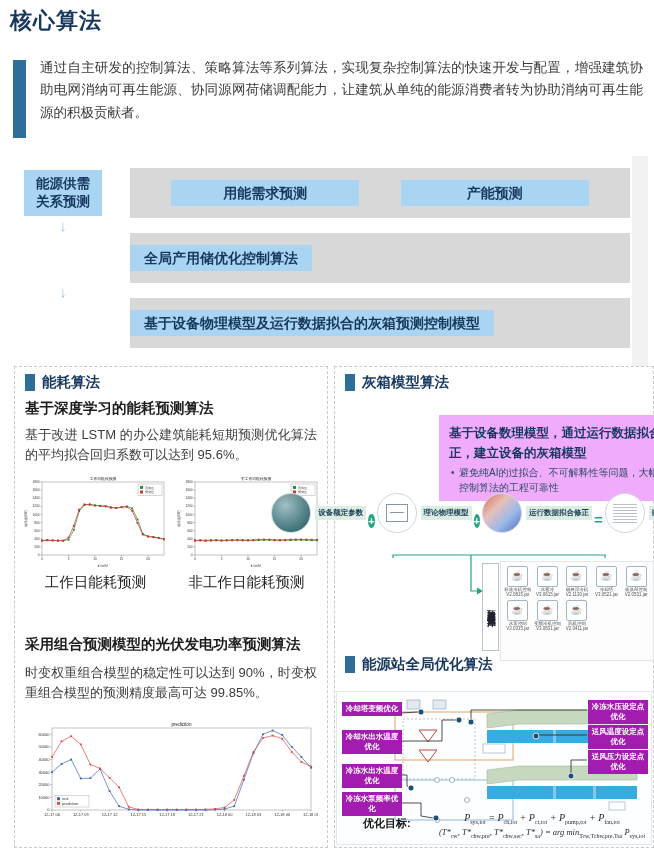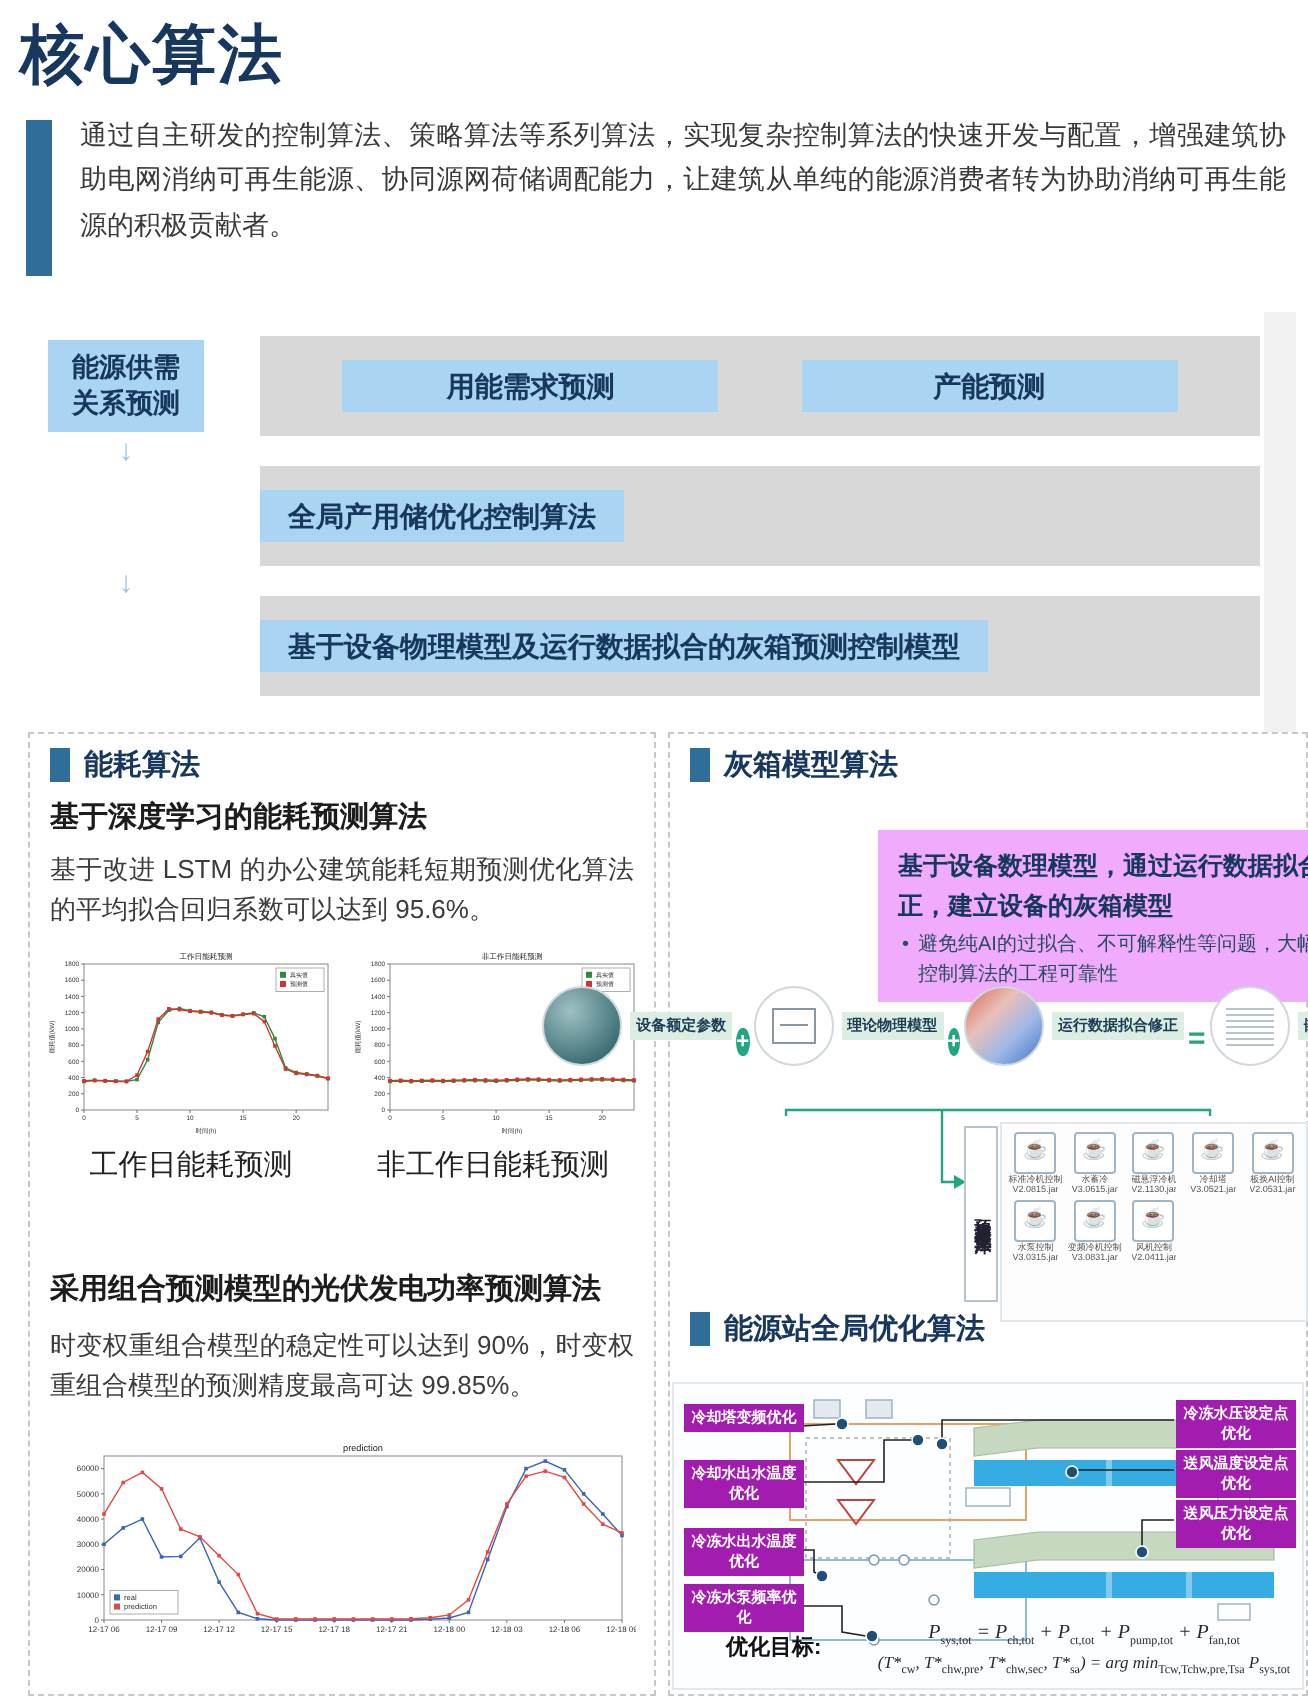--- a/index.html
+++ b/index.html
@@ -1,21 +1,21 @@
 <!DOCTYPE html>
 <html lang="zh"><head>
 <meta charset="utf-8">
 <style>
   html,body{margin:0;padding:0;}
   body{width:654px;height:850px;position:relative;background:#ffffff;overflow:hidden;
        font-family:"Liberation Sans",sans-serif;color:#333;}
   .edge-band{position:absolute;left:632px;top:156px;width:16px;height:692px;background:#F2F2F2;}
 
   
-  .page-title{position:absolute;left:10px;top:6px;font-size:32px;font-weight:bold;color:#17375E;letter-spacing:1px;}
+  .page-title{position:absolute;left:10px;top:6px;font-size:22px;font-weight:bold;color:#17375E;letter-spacing:1px;}
 
   
   .intro{position:absolute;left:13px;top:57px;width:630px;}
   .intro-bar{position:absolute;left:0;top:3px;width:13px;height:78px;background:#2E6E99;}
   .intro-text{margin-left:27px;font-size:13.5px;line-height:1.65;color:#3a3a3a;text-align:justify;}
 
   
   .flow{position:absolute;left:0;top:168px;width:538px;height:186px;}
   .stage{position:absolute;left:24px;width:78px;height:46px;background:#A9D5F2;color:#17375E;
          font-size:13.5px;font-weight:bold;display:flex;flex-direction:column;justify-content:center;

